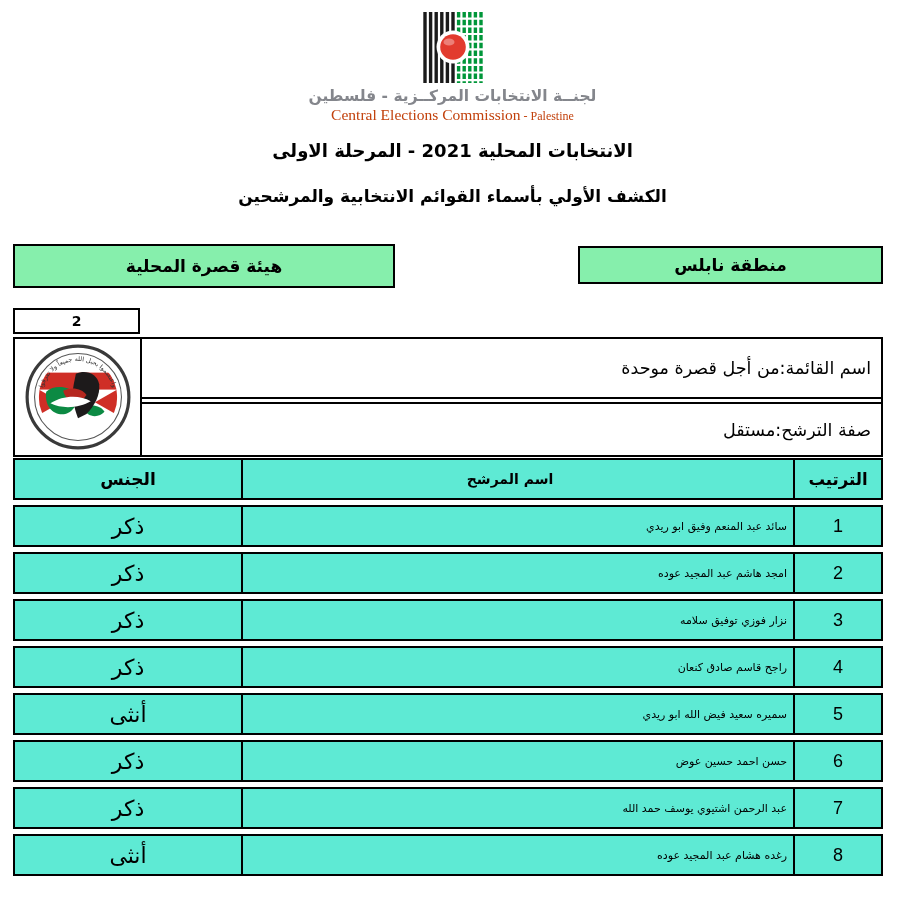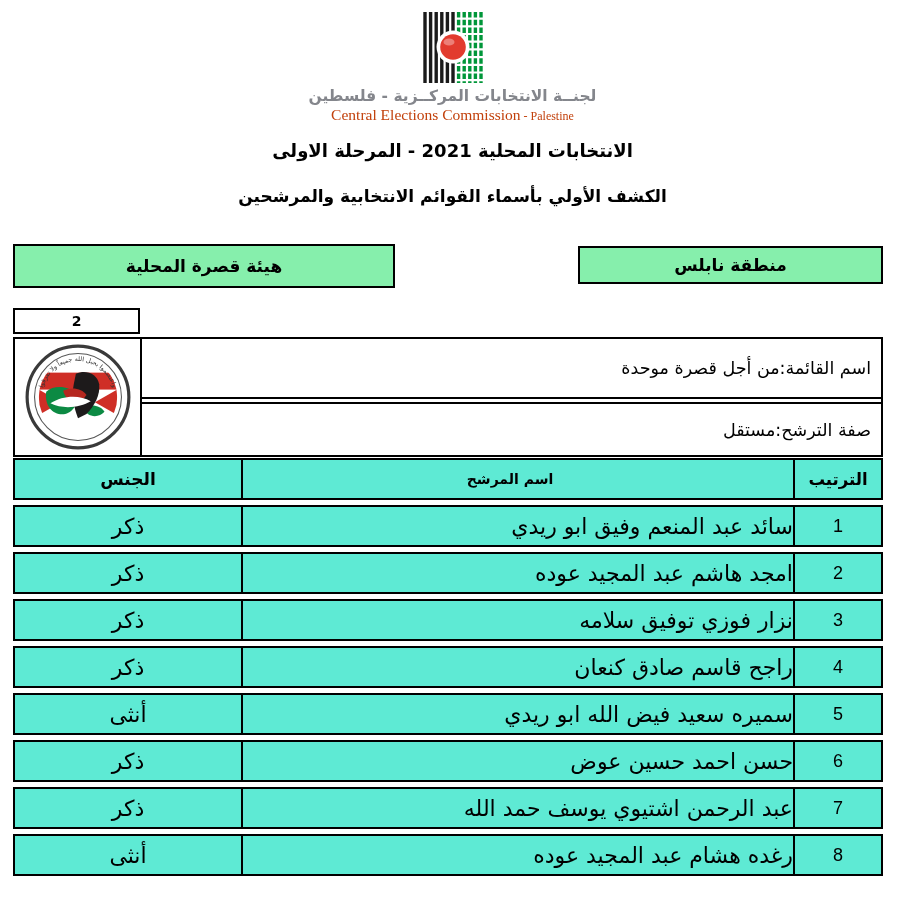--- a/index.html
+++ b/index.html
@@ -73,21 +73,21 @@
     display:flex; border:2px solid #000; height:42px; margin-bottom:5px;
     background:#5eead4; align-items:stretch;
   }
   .t-row .cell { display:flex; align-items:center; }
   .cell.gender {
     width:228px; flex:0 0 228px; border-right:2px solid #000;
     justify-content:center; font-size:22px;
   }
   .cell.name {
     flex:1; border-right:2px solid #000; direction:rtl;
-    justify-content:flex-start; font-size:22px;
+    justify-content:flex-start; padding-right:6px; font-size:11px;
   }
   .cell.rank {
     width:86px; flex:0 0 86px; justify-content:center;
     font-family:"Liberation Sans", sans-serif; font-size:18px;
   }
   .t-head { font-weight:bold; }
   .t-head .cell.name { justify-content:center; padding-right:16px; font-size:14px; }
   .t-head .cell.rank { font-family:"DejaVu Sans", sans-serif; font-size:16.5px; }
   .t-head .cell.gender { font-size:17px; }
 </style>

